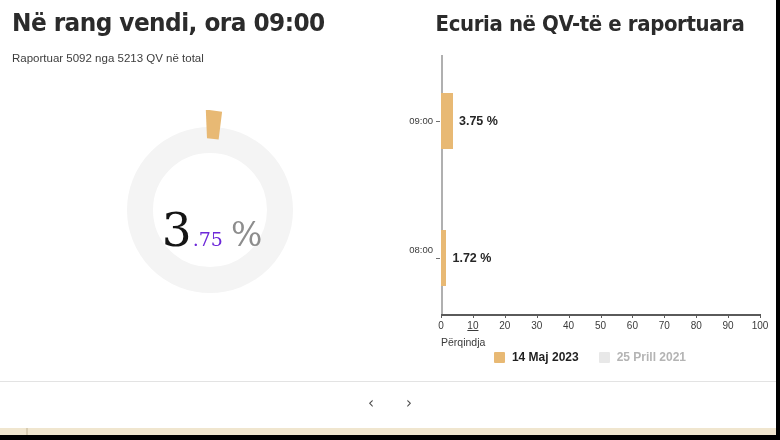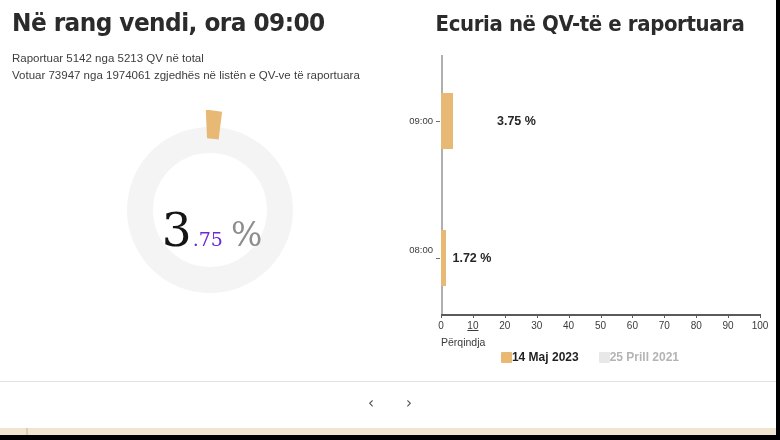--- a/index.html
+++ b/index.html
@@ -190,20 +190,21 @@
     left: 0; top: 350px;
     width: 380px;
     display: flex;
     justify-content: center;
     align-items: center;
     gap: 20px;
   }
   .legend-item {
     display: flex;
     align-items: center;
+    gap: 7px;
   }
   .legend-swatch {
     width: 11px; height: 11px;
     border-radius: 1px;
   }
   .legend-label {
     font-size: 12px;
     font-weight: bold;
   }
 
@@ -254,22 +255,21 @@
 </head>
 <body>
 
 <div id="app">
 
   <div id="left-panel">
 
     <div id="page-title">Në rang vendi, ora 09:00</div>
 
     <div id="subtitle-block">
-      <div class="subtitle-line">Raportuar 5142 nga 5213 QV në total</div>
-      <div class="subtitle-line">Votuar 73947 nga 1974061 zgjedhës në listën e QV-ve të raportuara</div>
+      <div class="subtitle-line">Raportuar 5092 nga 5213 QV në total</div>
     </div>
 
     <div id="donut-wrap">
       <svg id="donut-svg" width="200" height="190" viewBox="0 0 200 190">
 
         <circle cx="100" cy="100" r="70" fill="none" stroke="#f4f4f4" stroke-width="26"></circle>
 
         <g transform="translate(100,100)">
           <path d="M -4.2 -100.5 L 12.1 -98.2 L 8.6 -70.5 L -3.0 -71.8 Z" fill="#e8b974"></path>
         </g>
@@ -293,21 +293,21 @@
       <div id="y-axis-line"></div>
       <div id="x-axis-line"></div>
 
       <div id="bars-layer">
           <div class="bar-row" style="top: 175px;">
             <div class="bar" style="width: 5.4868px; background: rgb(232, 185, 116);"></div>
             <div class="bar-label" style="left: 11.4868px;">1.72 %</div>
           </div>
           <div class="bar-row" style="top: 38px;">
             <div class="bar" style="width: 11.9625px; background: rgb(232, 185, 116);"></div>
-            <div class="bar-label" style="left: 17.9625px; margin-left: 38px;">3.75 %</div>
+            <div class="bar-label" style="left: 17.9625px;">3.75 %</div>
           </div>
         </div>
       <div id="yticks-layer">
           <div class="y-tick-label" style="top: 189px; left: 0px; width: 33px;">08:00</div>
           <div class="y-tick-mark" style="top: 203px; left: 36px;"></div>
           <div class="y-tick-label" style="top: 60px; left: 0px; width: 33px;">09:00</div>
           <div class="y-tick-mark" style="top: 66px; left: 36px;"></div>
         </div>
       <div id="xticks-layer">
           <div class="x-tick-mark" style="left: 41px;"></div>

